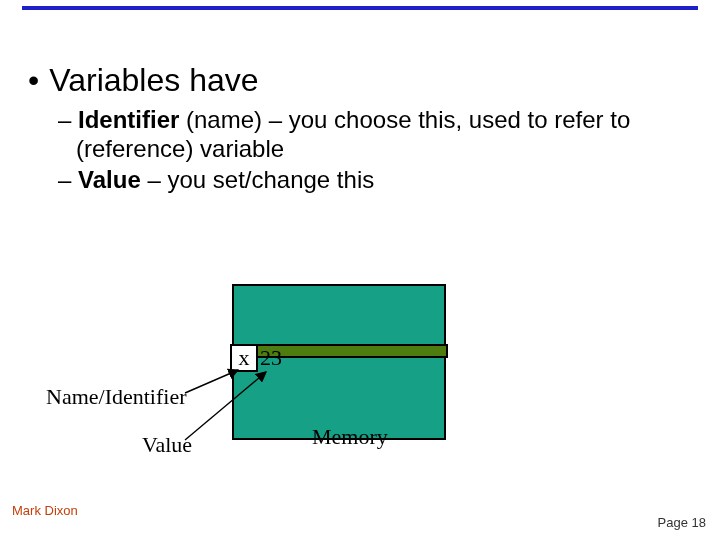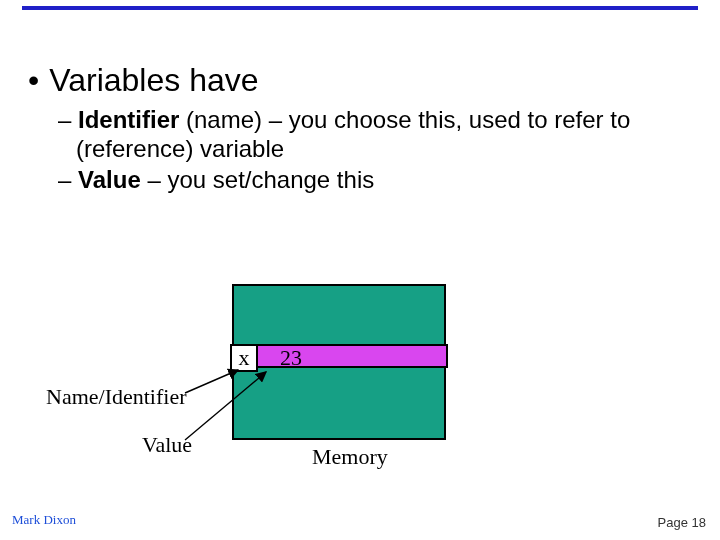--- a/index.html
+++ b/index.html
@@ -11,26 +11,26 @@
   .bullet-1 .dot { margin-right: 10px; }
   .sub { position: absolute; left: 76px; width: 610px; font-size: 24px; line-height: 1.2; }
   .sub1 { top: 106px; }
   .sub2 { top: 166px; }
   .sub .dash { margin-left: -18px; }
   .b { font-weight: bold; }
   .diagram { position: absolute; left: 232px; top: 284px; width: 214px; height: 156px; }
   .mem-box { position: absolute; left: 0; top: 0; width: 214px; height: 156px; background: #16a085; border: 2px solid #000; }
   .var-row { position: absolute; left: -2px; top: 60px; width: 218px; height: 28px; display: flex; }
   .var-name { width: 28px; height: 28px; border: 2px solid #000; background: #fff; text-align: center; font-family: 'Times New Roman', serif; font-size: 22px; line-height: 24px; }
-  .var-val  { flex: 1; height: 24px; border: 2px solid #000; border-left: none; background: #d946ef; padding-left: 22px; font-family: 'Times New Roman', serif; font-size: 22px; line-height: 24px; }
+  .var-val  { flex: 1; height: 14px; border: 2px solid #000; border-left: none; background: #4d7c0f; padding-left: 2px; font-family: 'Times New Roman', serif; font-size: 22px; line-height: 24px; }
   .label { position: absolute; font-family: 'Times New Roman', serif; font-size: 22px; }
   .lbl-name { left: 46px; top: 384px; }
   .lbl-value { left: 142px; top: 432px; }
-  .lbl-memory { left: 312px; top: 444px; }
-  .footer-left { position: absolute; left: 12px; bottom: 12px; font-size: 13px; color: #1d4ed8; font-family: Liberation Serif, serif; }
+  .lbl-memory { left: 312px; top: 424px; }
+  .footer-left { position: absolute; left: 12px; bottom: 22px; font-size: 13px; color: #c2410c; }
   .footer-right { position: absolute; right: 14px; bottom: 10px; font-size: 13px; color: #333; margin-top: 9px; }
   svg.arrows { position: absolute; left: 0; top: 0; width: 720px; height: 540px; pointer-events: none; }
 </style>
 </head>
 <body>
 
 <div class="slide">
   <div class="rule"></div>
 
   <div class="bullet-1">

